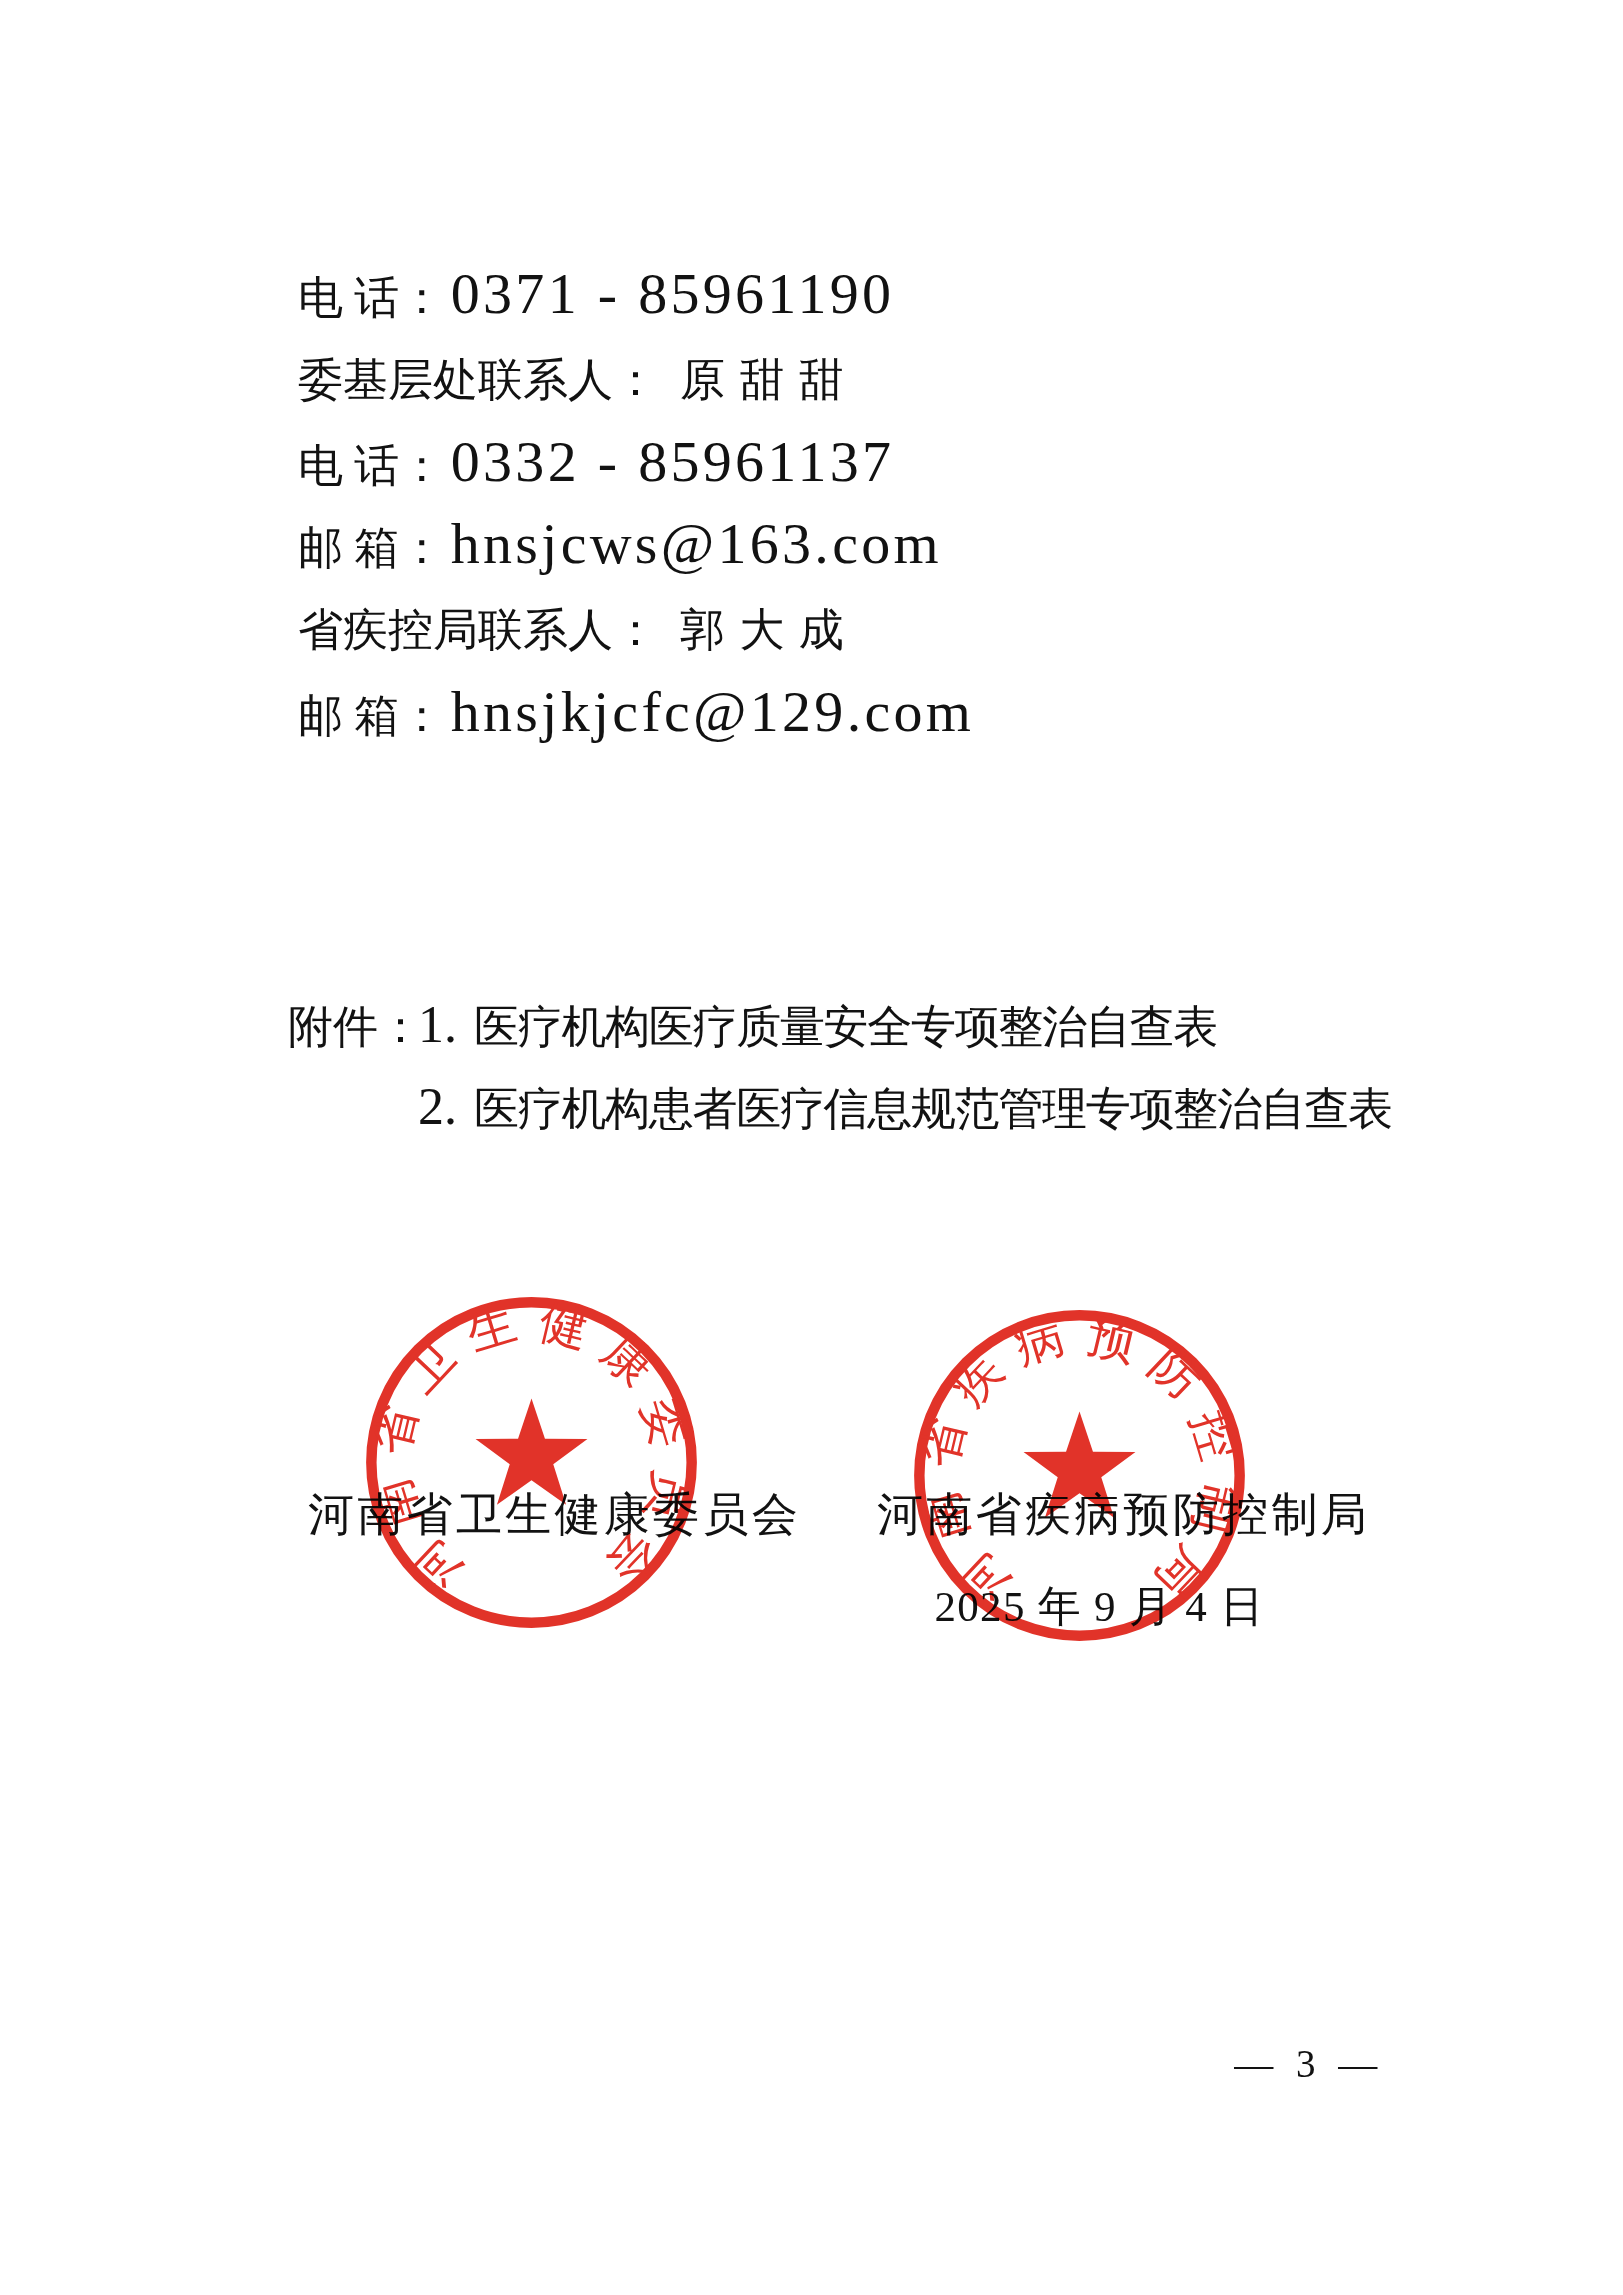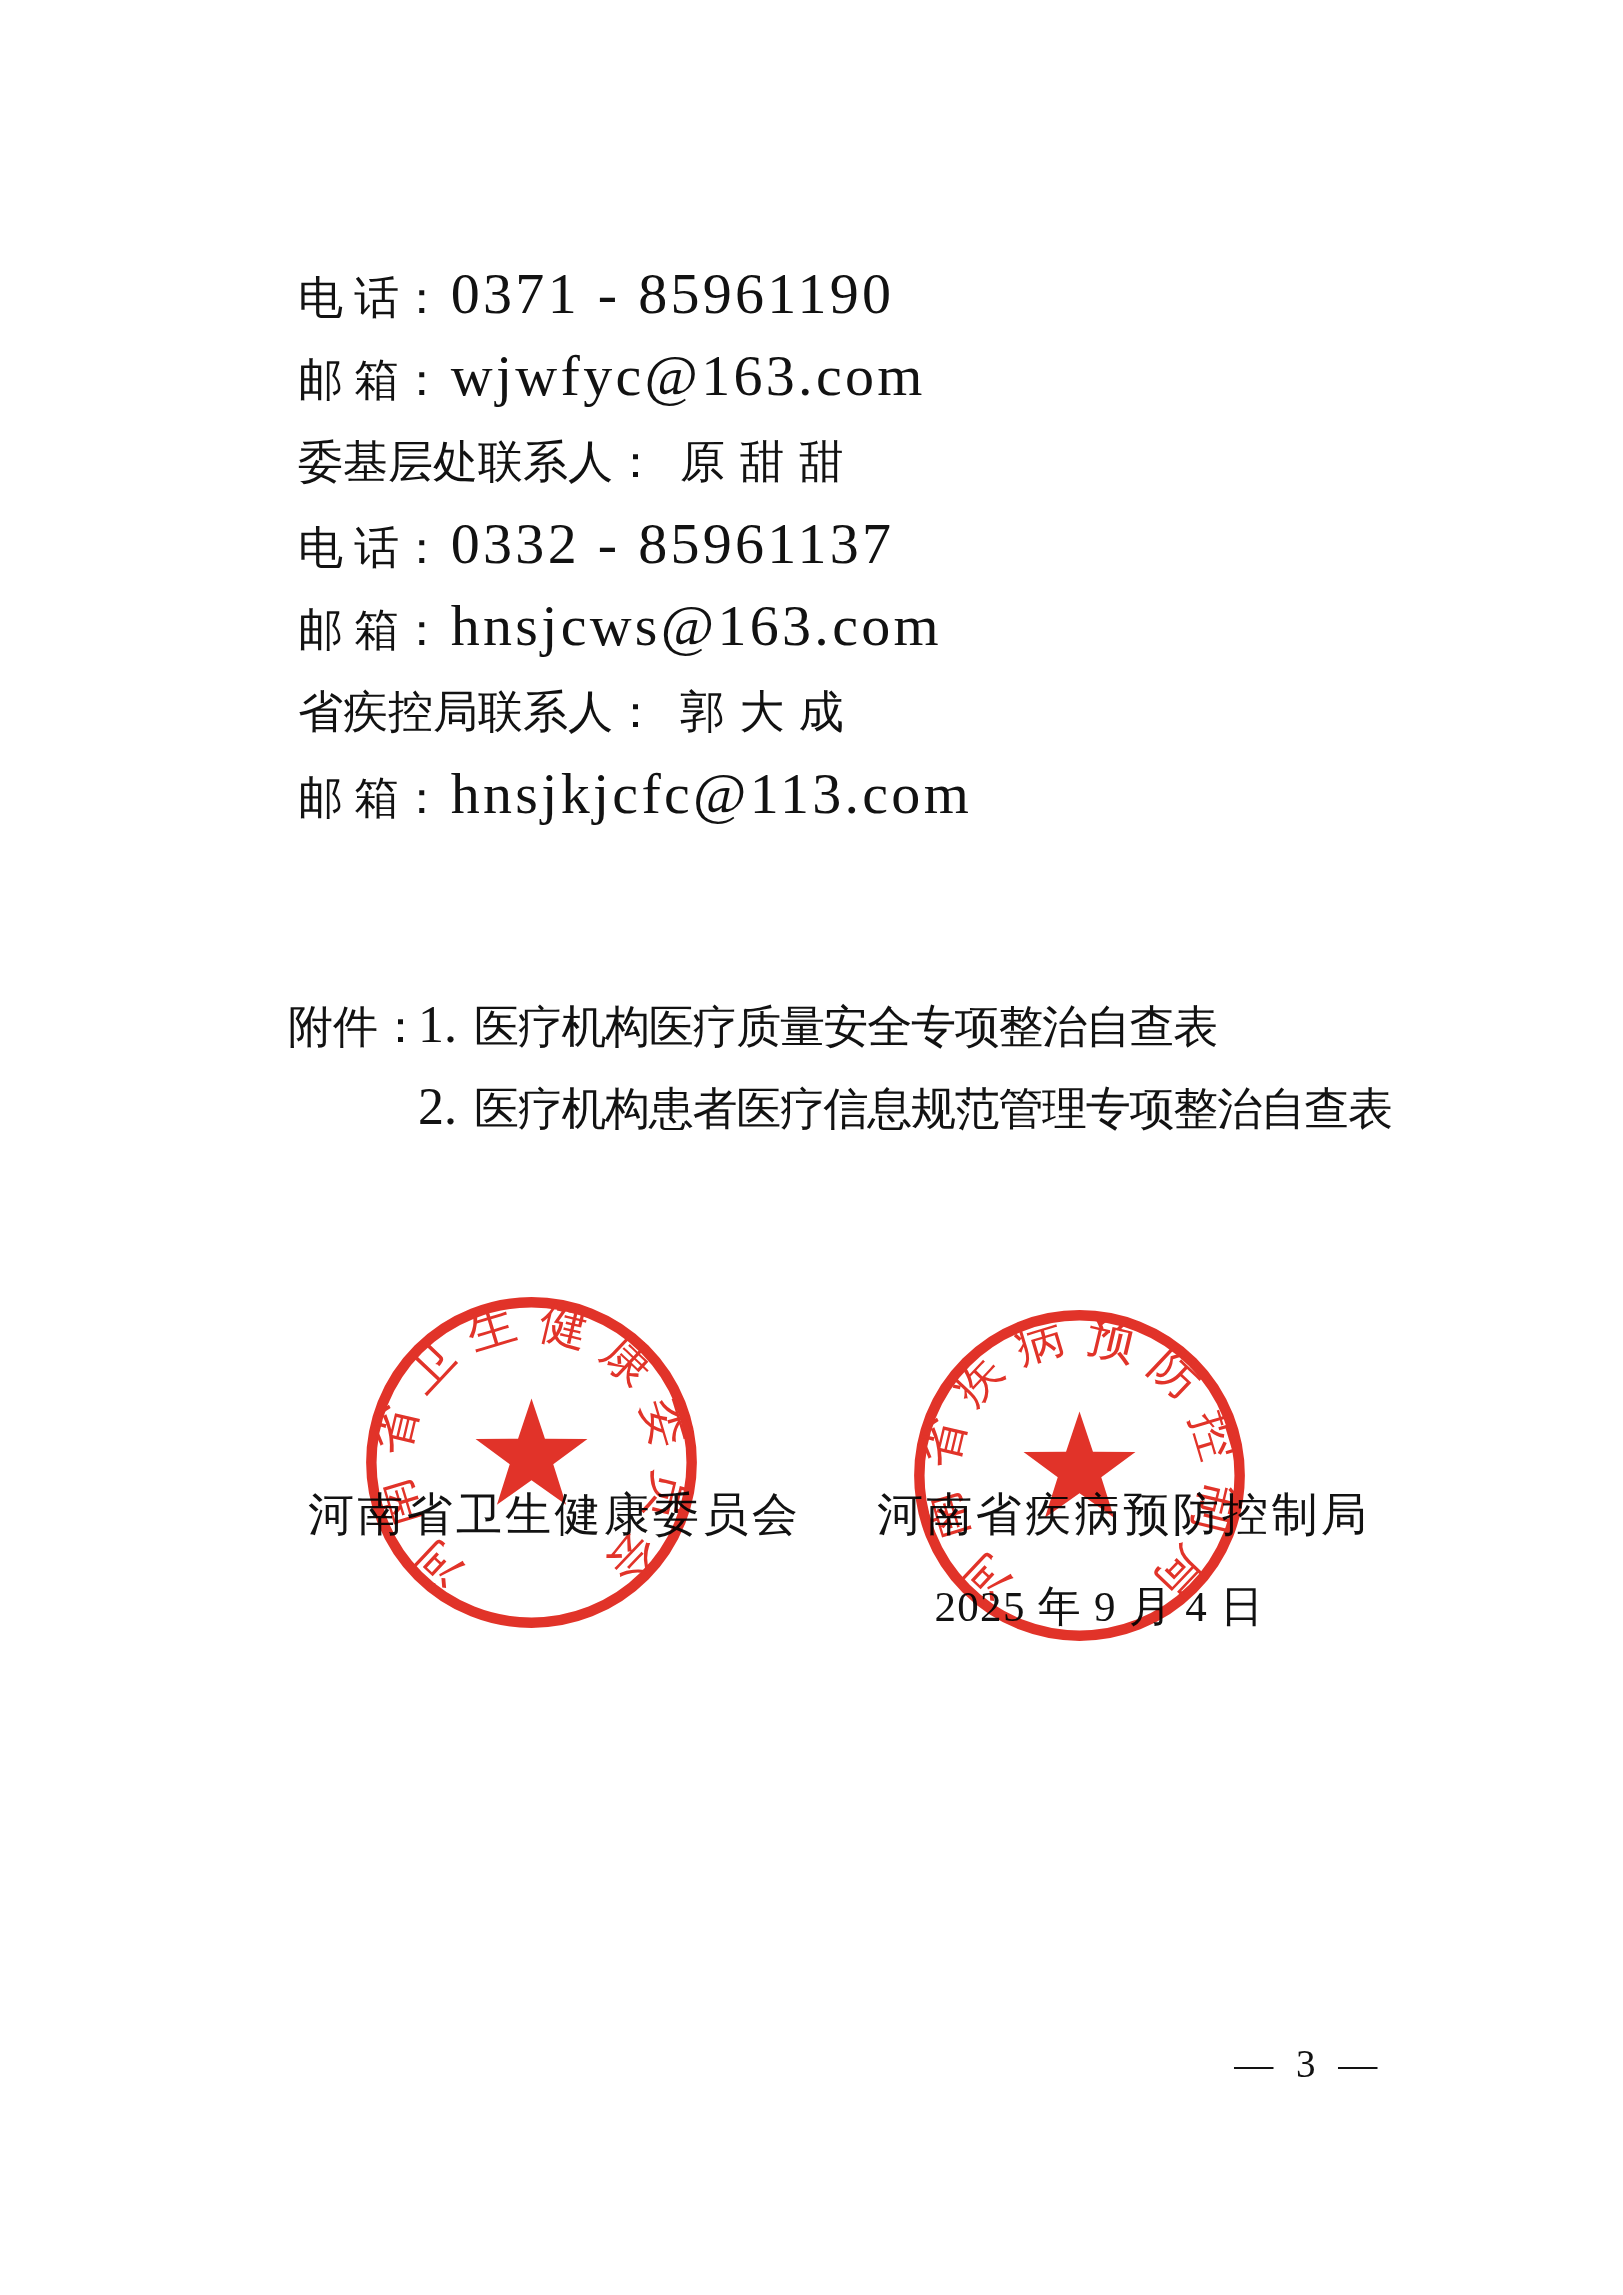--- a/index.html
+++ b/index.html
@@ -40,36 +40,33 @@
 </head>
 <body>
 
 <div class="page">
 
   <div class="contact-block">
     <div class="contact-line">
       <span class="c-label">电 话：</span><span class="c-val latin">0371 - 85961190</span>
     </div>
     <div class="contact-line">
-      <span class="c-label">邮 箱：</span><span class="c-val latin">wjwfyc@163.com</span>
-    </div>
-    <div class="contact-line">
       <span class="c-label">委基层处联系人：</span><span class="c-val cjk">原甜甜</span>
     </div>
     <div class="contact-line">
       <span class="c-label">电 话：</span><span class="c-val latin">0332 - 85961137</span>
     </div>
     <div class="contact-line">
       <span class="c-label">邮 箱：</span><span class="c-val latin">hnsjcws@163.com</span>
     </div>
     <div class="contact-line">
       <span class="c-label">省疾控局联系人：</span><span class="c-val cjk">郭大成</span>
     </div>
     <div class="contact-line">
-      <span class="c-label">邮 箱：</span><span class="c-val latin">hnsjkjcfc@113.com</span>
+      <span class="c-label">邮 箱：</span><span class="c-val latin">hnsjkjcfc@129.com</span>
     </div>
   </div>
 
   <div class="attach-block">
     <div class="attach-row">
       <span class="att-label">附件：</span><span class="att-num">1.</span><span class="att-title">医疗机构医疗质量安全专项整治自查表</span>
     </div>
     <div class="attach-row">
       <span class="att-label"></span><span class="att-num">2.</span><span class="att-title">医疗机构患者医疗信息规范管理专项整治自查表</span>
     </div>

